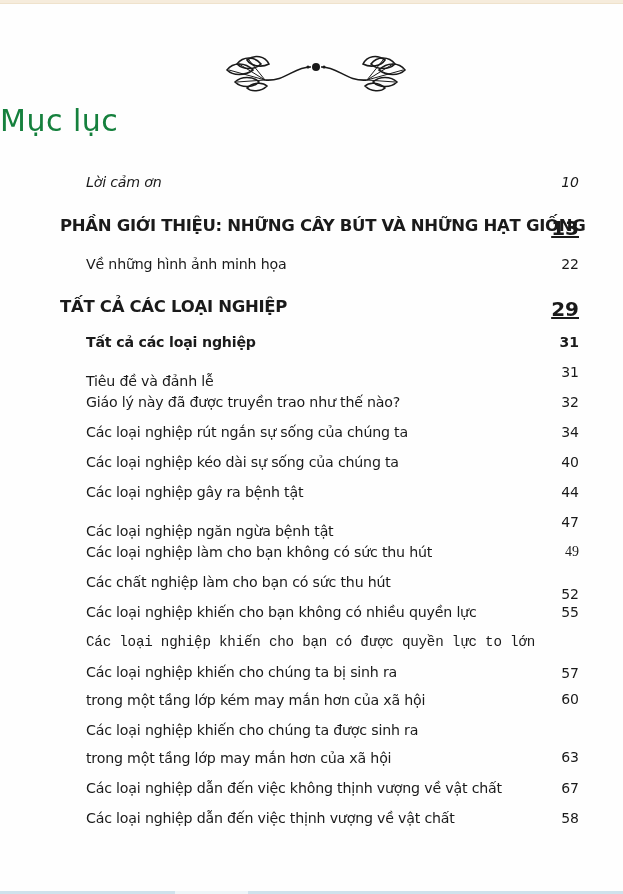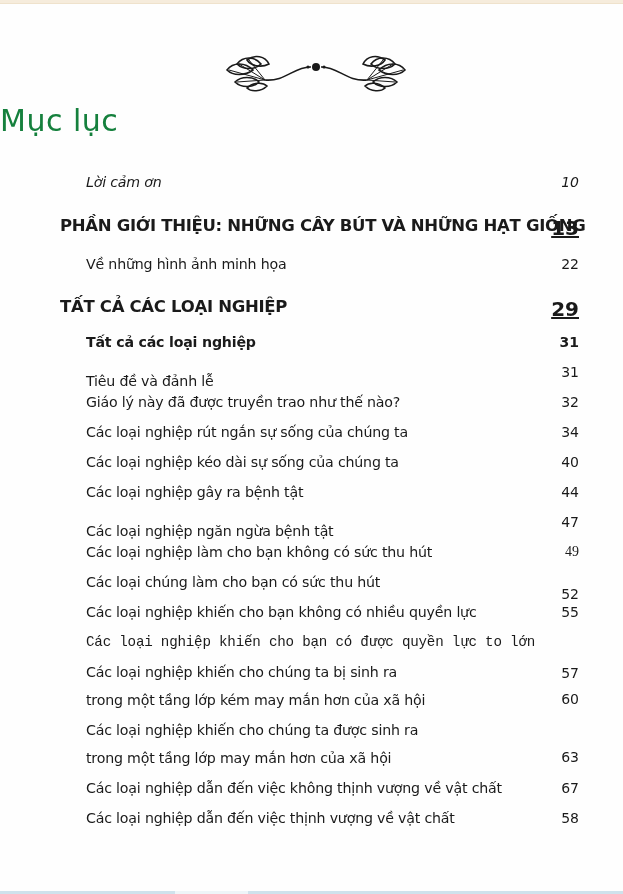--- a/index.html
+++ b/index.html
@@ -101,21 +101,21 @@
     </div>
     <div class="row lvl-sub normal" style="top: 514px;">
       <span class="label" style="top: 0px; margin-top: 9px;">Các loại nghiệp ngăn ngừa bệnh tật</span>
       <span class="page" style="top: 0px;">47</span>
     </div>
     <div class="row lvl-sub normal" style="top: 544px;">
       <span class="label" style="top: 0px;">Các loại nghiệp làm cho bạn không có sức thu hút</span>
       <span class="page" style="top: 0px; font-family: Liberation Serif, serif;">49</span>
     </div>
     <div class="row lvl-sub normal" style="top: 574px;">
-      <span class="label" style="top: 0px;">Các loại chúng làm cho bạn có sức thu hút</span>
+      <span class="label" style="top: 0px;">Các chất nghiệp làm cho bạn có sức thu hút</span>
       <span class="page" style="top: 12px;">52</span>
     </div>
     <div class="row lvl-sub normal" style="top: 604px;">
       <span class="label" style="top: 0px;">Các loại nghiệp khiến cho bạn không có nhiều quyền lực</span>
       <span class="page" style="top: 0px;">55</span>
     </div>
     <div class="row lvl-sub normal" style="top: 634px;">
       <span class="label" style="top: 0px; font-family: Liberation Mono, monospace;">Các loại nghiệp khiến cho bạn có được quyền lực to lớn</span>
       <span class="page" style="top: 4px; margin-top: 27px;">57</span>
     </div>

